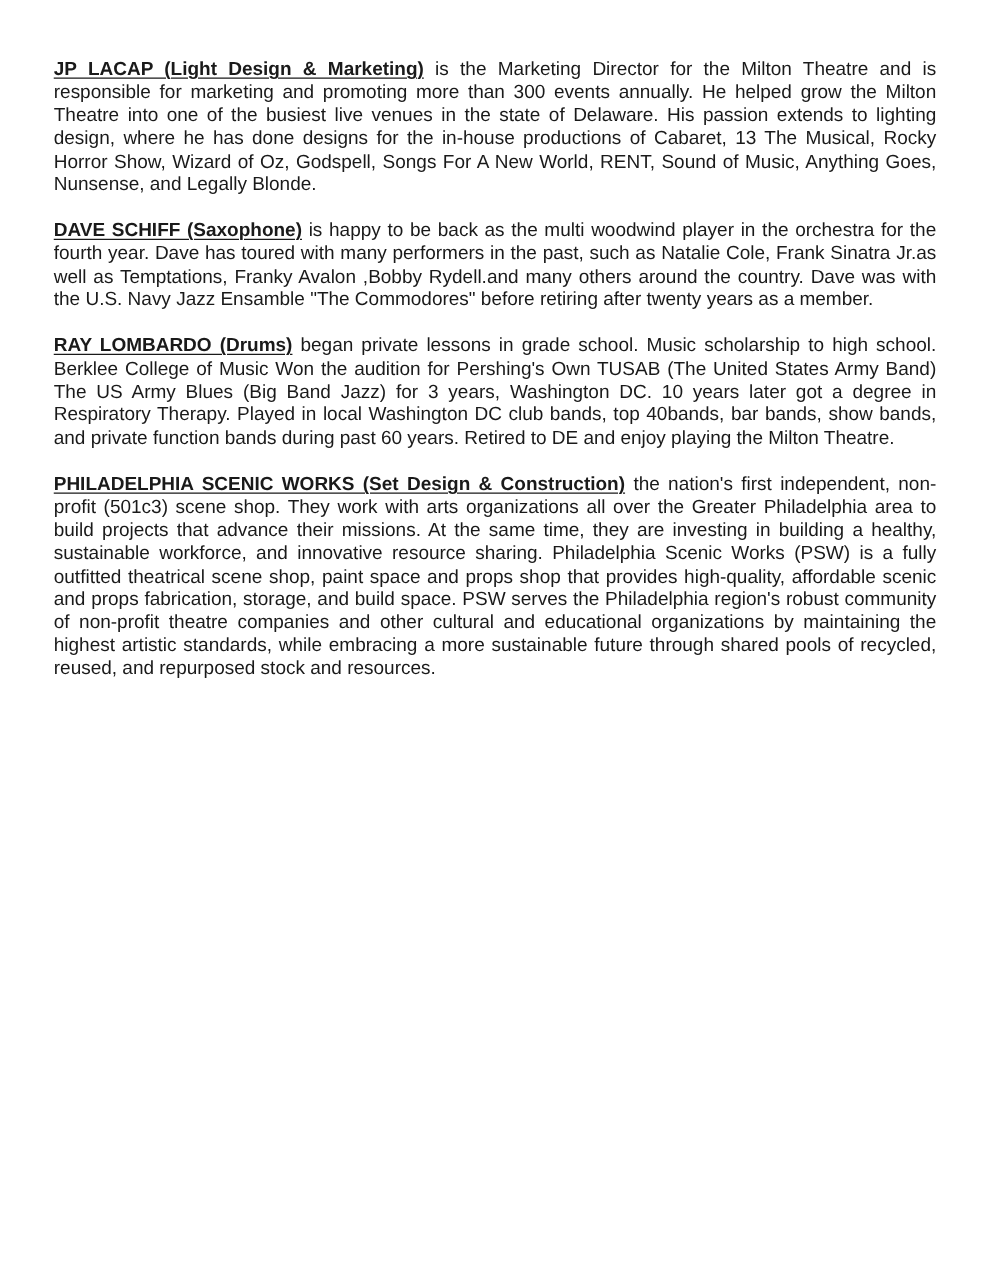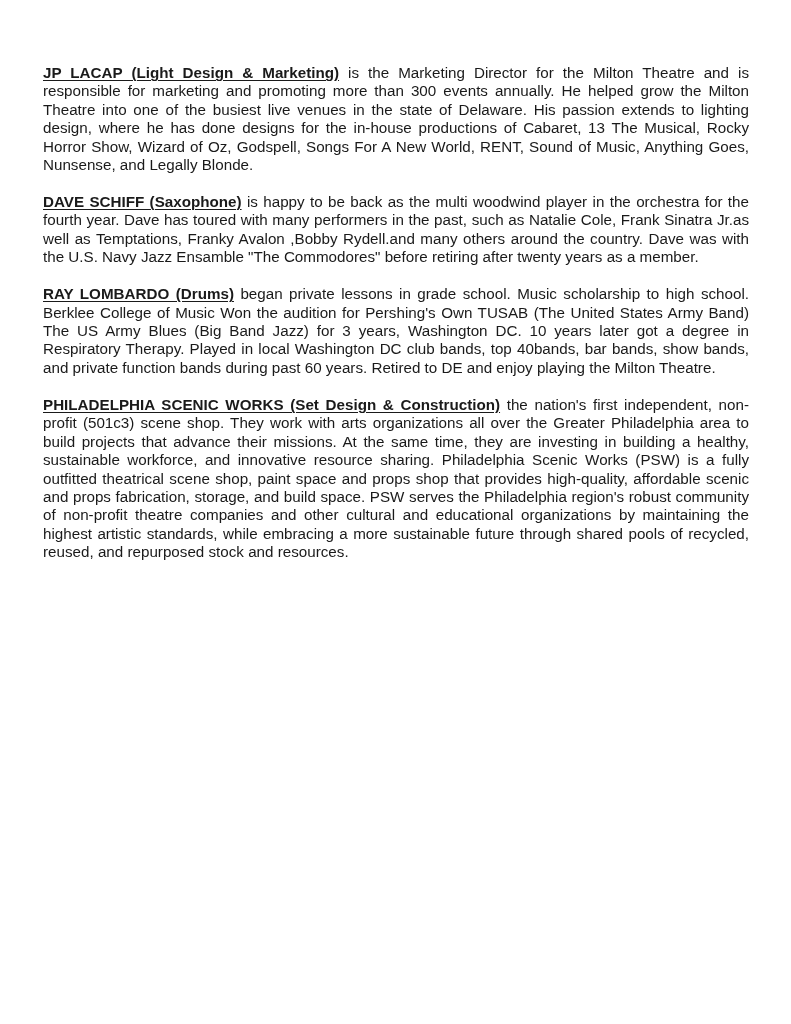--- a/index.html
+++ b/index.html
@@ -9,21 +9,21 @@
     }
     body {
       width: 791px;
       height: 1024px;
       position: relative;
       overflow: hidden;
     }
     .page {
       position: absolute;
       left: 43px;
-      top: 64px;
+      top: 47px;
       width: 706px;
       font-family: "Liberation Sans", sans-serif;
       font-size: 15.2px;
       line-height: 18.4px;
       color: #1a1a1a;
     }
     .bio {
       text-align: justify;
       margin: 0 0 18.6px 0;
     }

